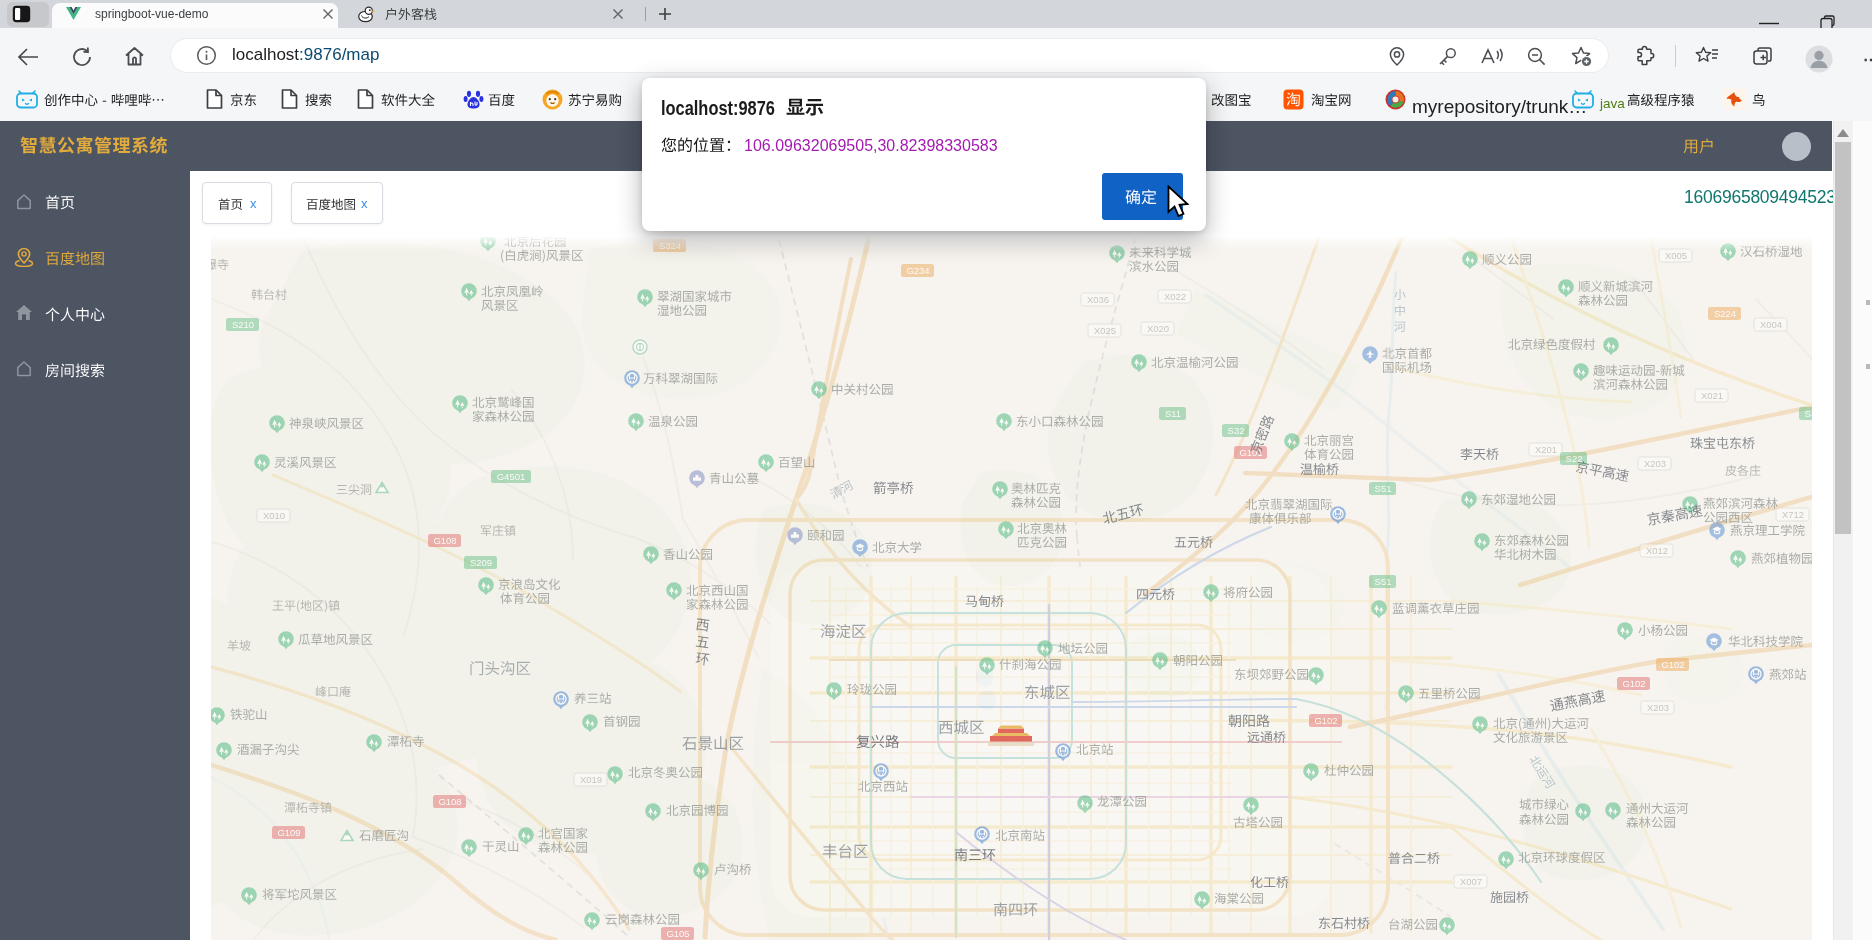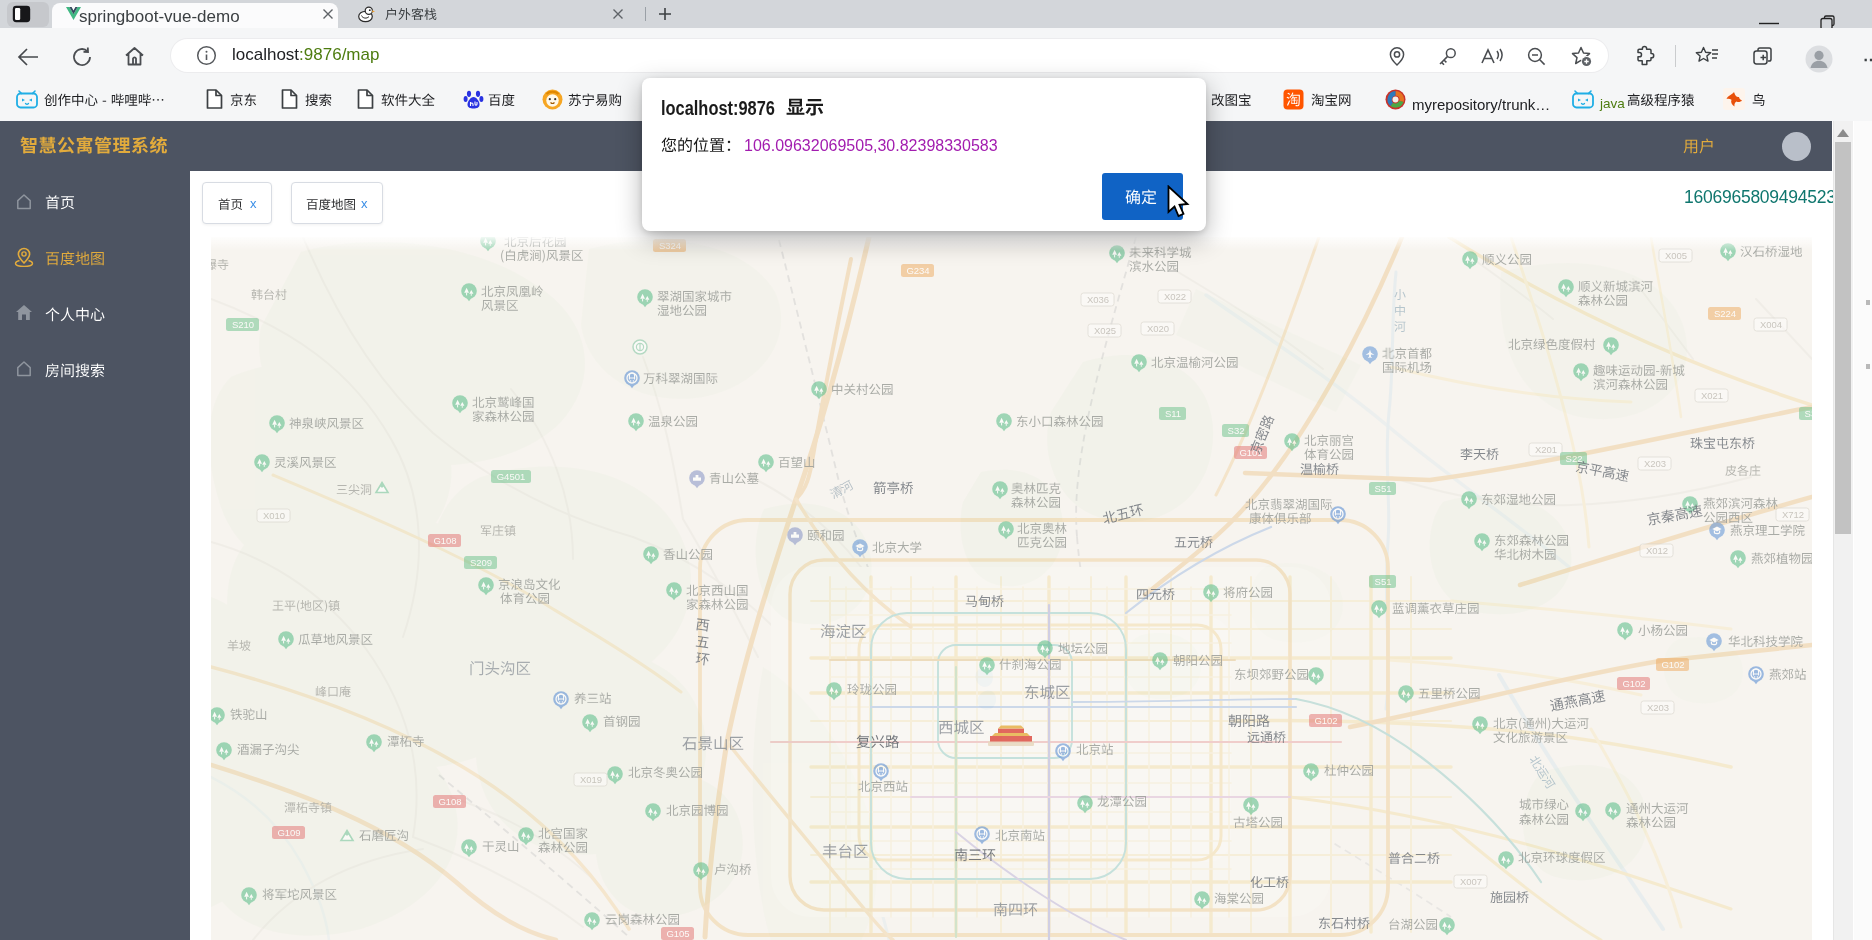--- a/index.html
+++ b/index.html
@@ -270,21 +270,21 @@
 <div class="abs" style="left:7px;top:2px;width:42px;height:25px;background:#c6c8cc;border-radius:6px"></div>
 <svg class="abs" style="left:12px;top:5px" width="19" height="18">
     <rect x="0.8" y="0.8" width="17.4" height="16.4" rx="3.4" fill="#17171a"></rect>
     <rect x="3" y="3" width="5.2" height="12" rx="1.2" fill="#fff"></rect>
   </svg>
 <div class="abs" style="left:52px;top:3px;width:286px;height:25px;background:#fbfbfc;border-radius:8px 8px 0 0"></div>
 <svg class="abs" style="left:65px;top:6px" width="17" height="16">
     <path d="M1 1 L8.5 14 L16 1 L12.6 1 L8.5 8.2 L4.4 1 Z" fill="#41b883"></path>
     <path d="M4.4 1 L8.5 8.2 L12.6 1 L10.4 1 L8.5 4.4 L6.6 1 Z" fill="#35495e"></path>
   </svg>
-<div class="abs" style="left:79px;top:7px;font-size:17px;color:#3c4043;letter-spacing:0">springboot-vue-demo</div>
+<div class="abs" style="left:95px;top:7px;font-size:12px;color:#3c4043;letter-spacing:0">springboot-vue-demo</div>
 <svg class="abs" style="left:322px;top:8px" width="12" height="12">
     <path d="M1.5 1.5 L10.5 10.5 M10.5 1.5 L1.5 10.5" stroke="#5f6368" stroke-width="1.4"></path>
   </svg>
 <svg class="abs" style="left:357px;top:5px" width="18" height="18">
     <ellipse cx="8.5" cy="11.5" rx="6.8" ry="5.2" fill="#fff" stroke="#2b2b2b" stroke-width="1.2"></ellipse>
     <circle cx="11.8" cy="5.8" r="3.6" fill="#fff" stroke="#2b2b2b" stroke-width="1.2"></circle>
     <circle cx="12.8" cy="5.2" r="0.9" fill="#222"></circle>
     <path d="M15.2 5.2 L18 6.4 L15.2 7.6 Z" fill="#f0a030"></path>
     <path d="M4.5 10.5 C5.5 13.5 10 14 12 11.5" stroke="#2b2b2b" stroke-width="1" fill="none"></path>
   </svg>
@@ -312,21 +312,21 @@
   </svg>
 <svg class="abs" style="left:123px;top:45px" width="23" height="23">
     <path d="M3 10.5 L11.5 3 L20 10.5 M5.5 9 V19.5 H17.5 V9 M10 19.5 V13.5 A1.6 1.6 0 0 1 13 13.5 V19.5" stroke="#4a4d51" stroke-width="1.8" fill="none" stroke-linejoin="round"></path>
   </svg>
 <div class="abs" style="left:171px;top:39px;width:1437px;height:33px;background:#fff;border-radius:17px;box-shadow:0 0 0 1px #ececee"></div>
 <svg class="abs" style="left:196px;top:45px" width="21" height="21">
     <circle cx="10.5" cy="10.5" r="8.8" fill="none" stroke="#55585c" stroke-width="1.5"></circle>
     <path d="M10.5 9.5 V15" stroke="#55585c" stroke-width="1.6"></path>
     <circle cx="10.5" cy="6.8" r="1" fill="#55585c"></circle>
   </svg>
-<div class="abs" style="left:232px;top:45px;font-size:17px;color:#202124">localhost<span style="color:#4d7c0f">:9876/map</span></div>
+<div class="abs" style="left:232px;top:45px;font-size:17px;color:#202124">localhost<span style="color:#0c4a6e">:9876/map</span></div>
 <svg class="abs" style="left:1387px;top:46px" width="20" height="21">
     <path d="M10 19 C10 19 3.4 12.6 3.4 8.4 A6.6 6.6 0 0 1 16.6 8.4 C16.6 12.6 10 19 10 19 Z" fill="none" stroke="#4a4d51" stroke-width="1.5"></path>
     <circle cx="10" cy="8.4" r="2.6" fill="none" stroke="#4a4d51" stroke-width="1.5"></circle>
   </svg>
 <svg class="abs" style="left:1437px;top:46px" width="21" height="21">
     <circle cx="13.8" cy="7.2" r="4.4" fill="none" stroke="#4a4d51" stroke-width="1.5"></circle>
     <path d="M10.6 10.4 L3 18 M4.6 16.4 L7 18.8 M7 14 L9.4 16.4" stroke="#4a4d51" stroke-width="1.5" fill="none"></path>
   </svg>
 <svg class="abs" style="left:1480px;top:47px" width="24" height="20">
     <path d="M2 16 L8 3 L14 16 M4.2 11.5 H11.8" stroke="#4a4d51" stroke-width="1.6" fill="none"></path>
@@ -400,21 +400,21 @@
 <svg class="abs" style="left:1283px;top:89px" width="21" height="21">
     <rect x="0.5" y="0.5" width="20" height="20" rx="4" fill="#ff5500"></rect>
   </svg>
 <svg class="abs" style="left:1385px;top:89px" width="21" height="21">
     <circle cx="10.5" cy="10.5" r="10" fill="#c8332b"></circle>
     <path d="M10.5 2 A8.5 8.5 0 0 1 18.6 13.1 L14.4 11.7 A4.1 4.1 0 0 0 10.5 6.4 Z" fill="#e57322"></path>
     <path d="M18.6 13.1 A8.5 8.5 0 0 1 5.4 16.9 L8 13.7 A4.4 4.4 0 0 0 14.4 11.7 Z" fill="#4ba946"></path>
     <path d="M5.4 16.9 A8.5 8.5 0 0 1 10.5 2 L10.5 6.4 A4.4 4.4 0 0 0 8 13.7 Z" fill="#2d7bbd"></path>
     <circle cx="10.5" cy="10.5" r="3" fill="#f5f0e8"></circle>
   </svg>
-<div class="abs" style="left:1412px;top:96px;font-size:15px;color:#202124">myrepository/trunk…</div>
+<div class="abs" style="left:1412px;top:96px;font-size:19px;color:#202124">myrepository/trunk…</div>
 <svg class="abs" style="left:1572px;top:90px" width="22" height="19">
     <path d="M5.5 3.5 L3 1 M16.5 3.5 L19 1" stroke="#20aee5" stroke-width="1.6" stroke-linecap="round"></path>
     <rect x="1" y="3.5" width="20" height="14" rx="3.5" fill="none" stroke="#20aee5" stroke-width="1.8"></rect>
     <path d="M6 8.5 L9 10 L6 11.5 Z M16 8.5 L13 10 L16 11.5 Z" fill="#20aee5"></path>
     <path d="M9.5 13.5 C10.5 14.5 11.5 14.5 12.5 13.5" stroke="#20aee5" stroke-width="1.3" fill="none" stroke-linecap="round"></path>
   </svg>
 <div class="abs" style="left:1600px;top:96px;font-size:13.5px;color:#4d7c0f">java</div>
 <svg class="abs" style="left:1723px;top:88px" width="22" height="22">
     <rect x="0" y="0" width="22" height="22" rx="3" fill="#fdf4ec"></rect>
     <path d="M11 4 C9 6.5 5 7.5 3.5 11 C5.5 10.5 7 10.8 8.5 11.8 C7.5 14 8.5 17 11.5 18.5 C11 16 12 14.5 13.5 13.5 C15.5 14.5 17.5 14 19 12.5 C17 11.8 16.2 10.5 16 9 C14 9.5 12.5 8.5 11 4 Z" fill="#e8500a"></path>

